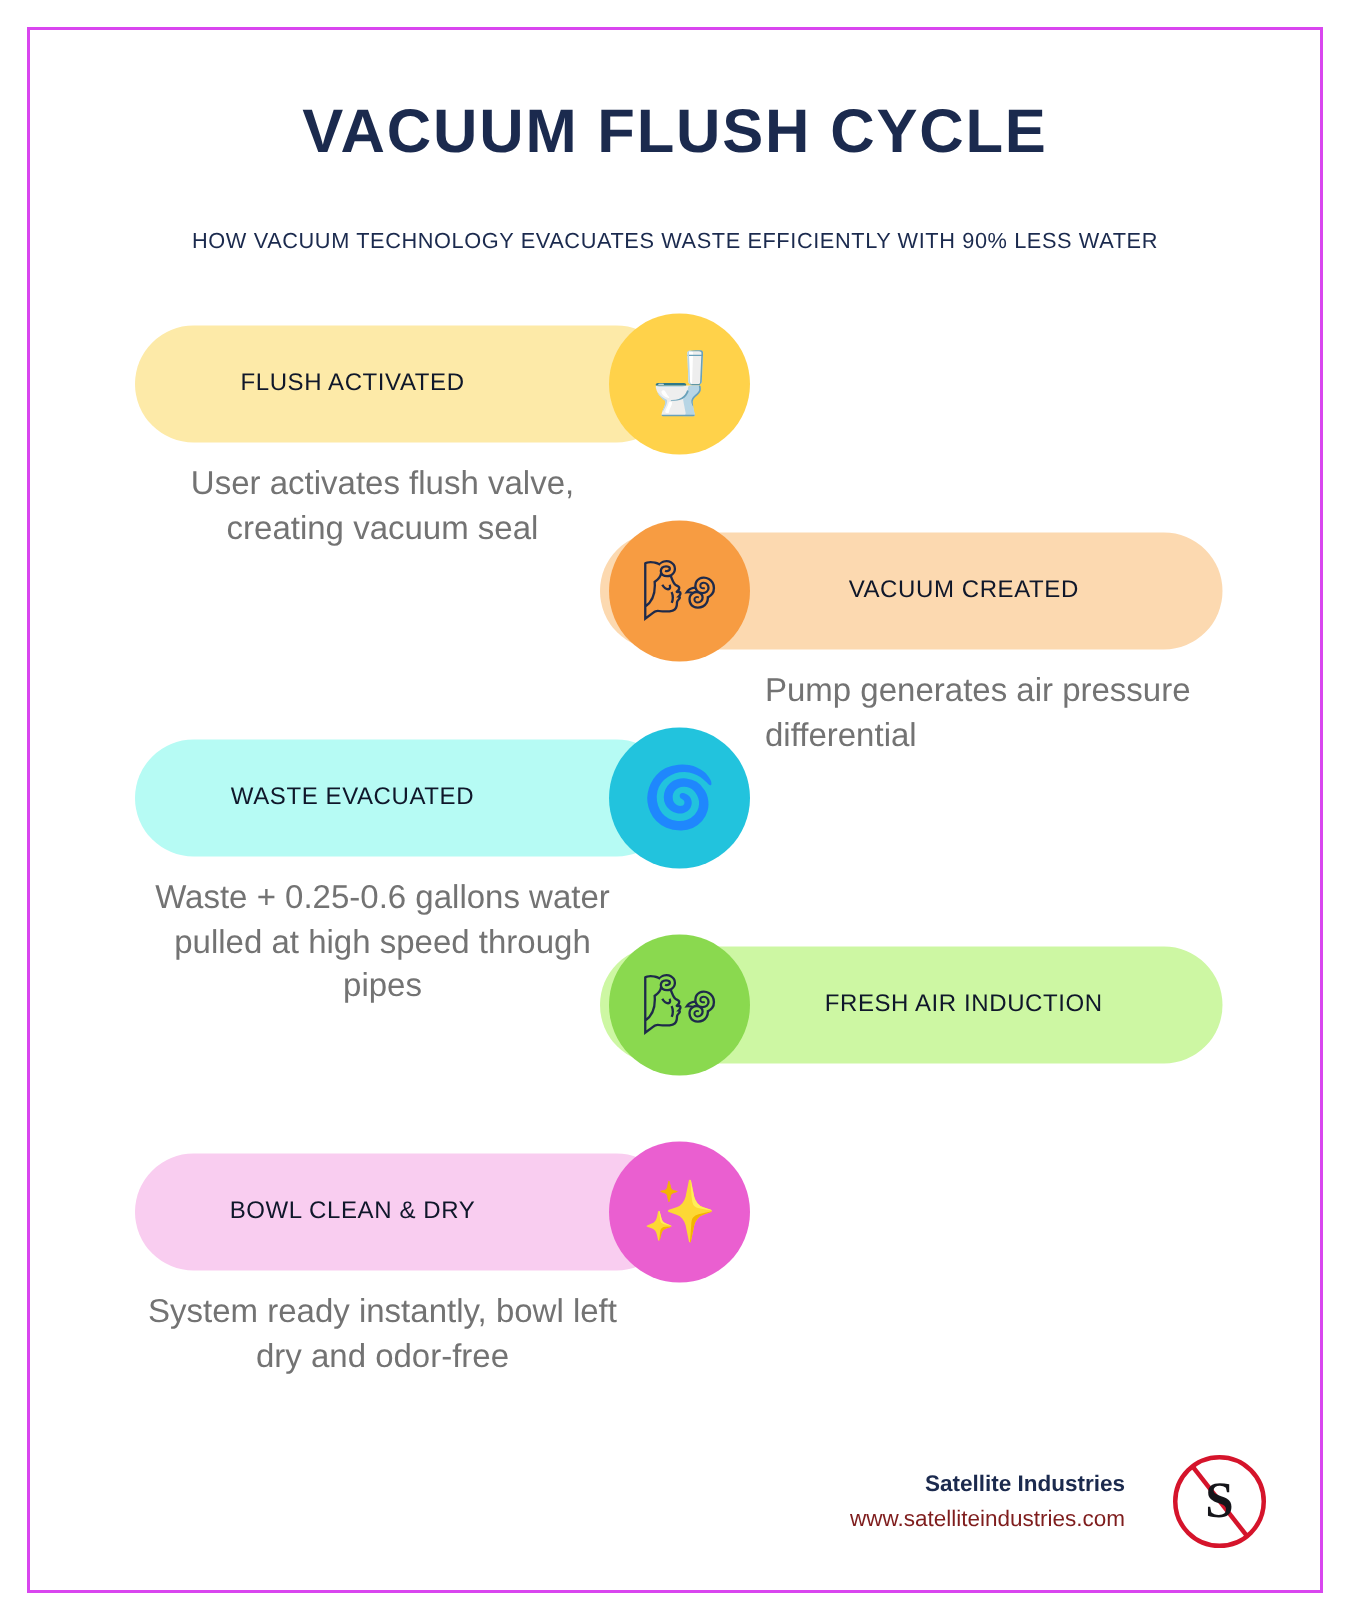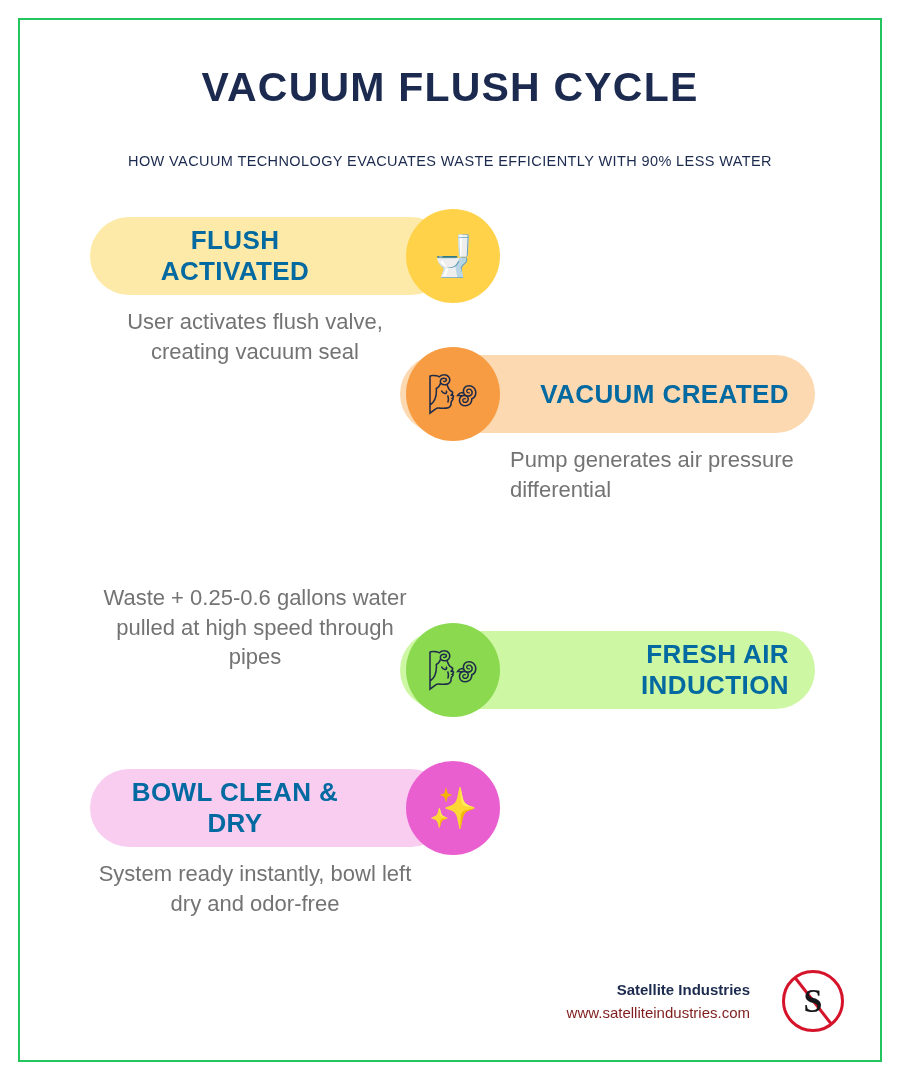--- a/index.html
+++ b/index.html
@@ -19,21 +19,21 @@
     height: 1080px;
     box-sizing: border-box;
     padding: 18px;
     background: #ffffff;
   }
   .frame {
     position: relative;
     width: 100%;
     height: 100%;
     box-sizing: border-box;
-    border: 2px solid #22c55e;
+    border: 2px solid #d946ef;
     background: #ffffff;
     overflow: hidden;
   }
   .title {
     text-align: center;
     font-size: 41px;
     letter-spacing: 1.2px;
     font-weight: bold;
     color: #1b2a4e;
     margin: 44px 0 0 0;
@@ -74,34 +74,34 @@
     justify-content: flex-start;
     padding-left: 26px;
   }
   .pill.right {
     left: 380px;
     width: 415px;
     justify-content: flex-end;
     padding-right: 26px;
   }
   .pill .label {
-    font-size: 26px;
-    font-weight: bold;
+    font-size: 16px;
+    font-weight: normal;
     letter-spacing: 0.4px;
-    color: #0369a1;
+    color: #0f172a;
     text-transform: uppercase;
   }
   .pill.left .label {
     padding-right: 96px;
     text-align: center;
     width: 100%;
   }
   .pill.right .label {
     padding-left: 96px;
-    text-align: right;
+    text-align: center;
     width: 100%;
   }
   .bubble {
     position: absolute;
     top: 0;
     width: 94px;
     height: 94px;
     border-radius: 50%;
     display: flex;
     align-items: center;
@@ -209,20 +209,28 @@
             <span class="label">VACUUM CREATED</span>
           </div>
           <div class="bubble right-anchor" style="background:#f79c42;">
             <span>🌬</span>
           </div>
         </div>
         <div class="desc right">Pump generates air pressure differential</div>
       </div>
 
       <div class="step">
+        <div class="row">
+          <div class="pill left" style="background:#b6fbf4;">
+            <span class="label">WASTE EVACUATED</span>
+          </div>
+          <div class="bubble left-anchor" style="background:#22c3dd;">
+            <span>🌀</span>
+          </div>
+        </div>
         <div class="desc left">Waste + 0.25-0.6 gallons water pulled at high speed through pipes</div>
       </div>
 
       <div class="step">
         <div class="row">
           <div class="pill right" style="background:#cdf7a3;">
             <span class="label">FRESH AIR INDUCTION</span>
           </div>
           <div class="bubble right-anchor" style="background:#8ad94f;">
             <span>🌬</span>

